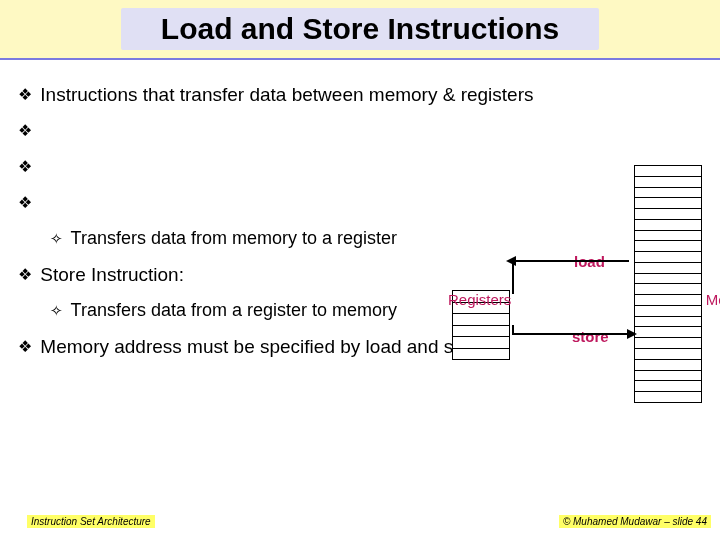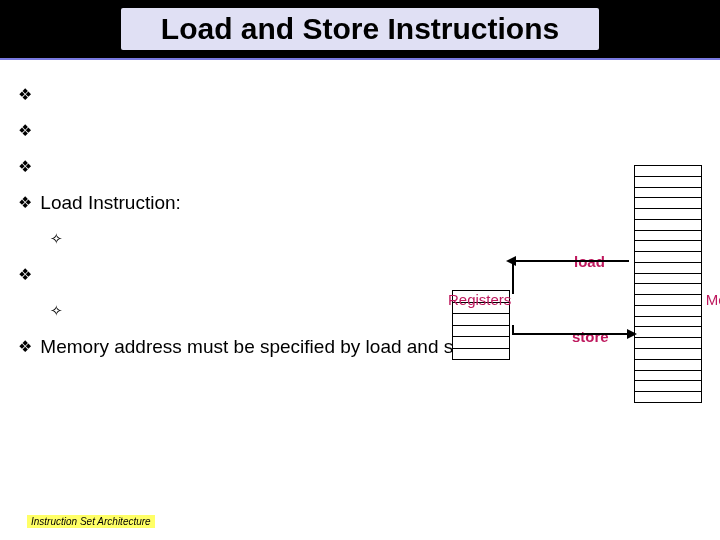--- a/index.html
+++ b/index.html
@@ -5,21 +5,21 @@
   * { box-sizing: border-box; margin: 0; padding: 0; }
   body {
     width: 720px;
     height: 540px;
     background: #fff;
     font-family: Arial, sans-serif;
     position: relative;
     overflow: hidden;
   }
   .title-bar {
-    background: #000000;
+    background: #fef9c3;
     height: 60px;
     display: flex;
     align-items: center;
     justify-content: center;
     border-bottom: 2px solid #7a7ae0;
   }
   .title-bar h1 {
     background: #e0e0f4;
     color: #000;
     font-family: "Comic Sans MS", cursive, sans-serif;
@@ -157,39 +157,42 @@
 </head>
 <body>
 
 <div class="title-bar">
   <h1>Load and Store Instructions</h1>
 </div>
 
 <div class="content">
   <div class="bullet">
     <span class="dia">❖</span>
-  </div>
-  <div class="bullet">
-    <span class="dia">❖</span>
-  </div>
-  <div class="bullet">
-    <span class="dia">❖</span>
-  </div>
-  <div class="bullet">
-    <span class="dia">❖</span>
-    <span>Load Instruction:</span>
+    <span>Instructions that transfer data between memory &amp; registers</span>
+  </div>
+  <div class="bullet">
+    <span class="dia">❖</span>
+  </div>
+  <div class="bullet">
+    <span class="dia">❖</span>
+  </div>
+  <div class="bullet">
+    <span class="dia">❖</span>
   </div>
   <div class="subbullet">
     <span class="sdia">✧</span>
-  </div>
-  <div class="bullet">
-    <span class="dia">❖</span>
+    <span>Transfers data from memory to a register</span>
+  </div>
+  <div class="bullet">
+    <span class="dia">❖</span>
+    <span>Store Instruction:</span>
   </div>
   <div class="subbullet">
     <span class="sdia">✧</span>
+    <span>Transfers data from a register to memory</span>
   </div>
   <div class="bullet">
     <span class="dia">❖</span>
     <span>Memory address must be specified by load and store</span>
   </div>
 </div>
 
 <div class="diagram">
   <div class="stack mem">
     <div></div>
@@ -228,13 +231,14 @@
   <span class="lbl reg">Registers</span>
   <span class="lbl mem">Memory</span>
   <div class="vline l1"></div>
   <div class="arrow load-a"></div>
   <div class="vline l2"></div>
   <div class="arrow store-a"></div>
 </div>
 
 <div class="footer">
   <div>Instruction Set Architecture</div>
+  <div>© Muhamed Mudawar – slide 44</div>
 </div>
 
 </body></html>

